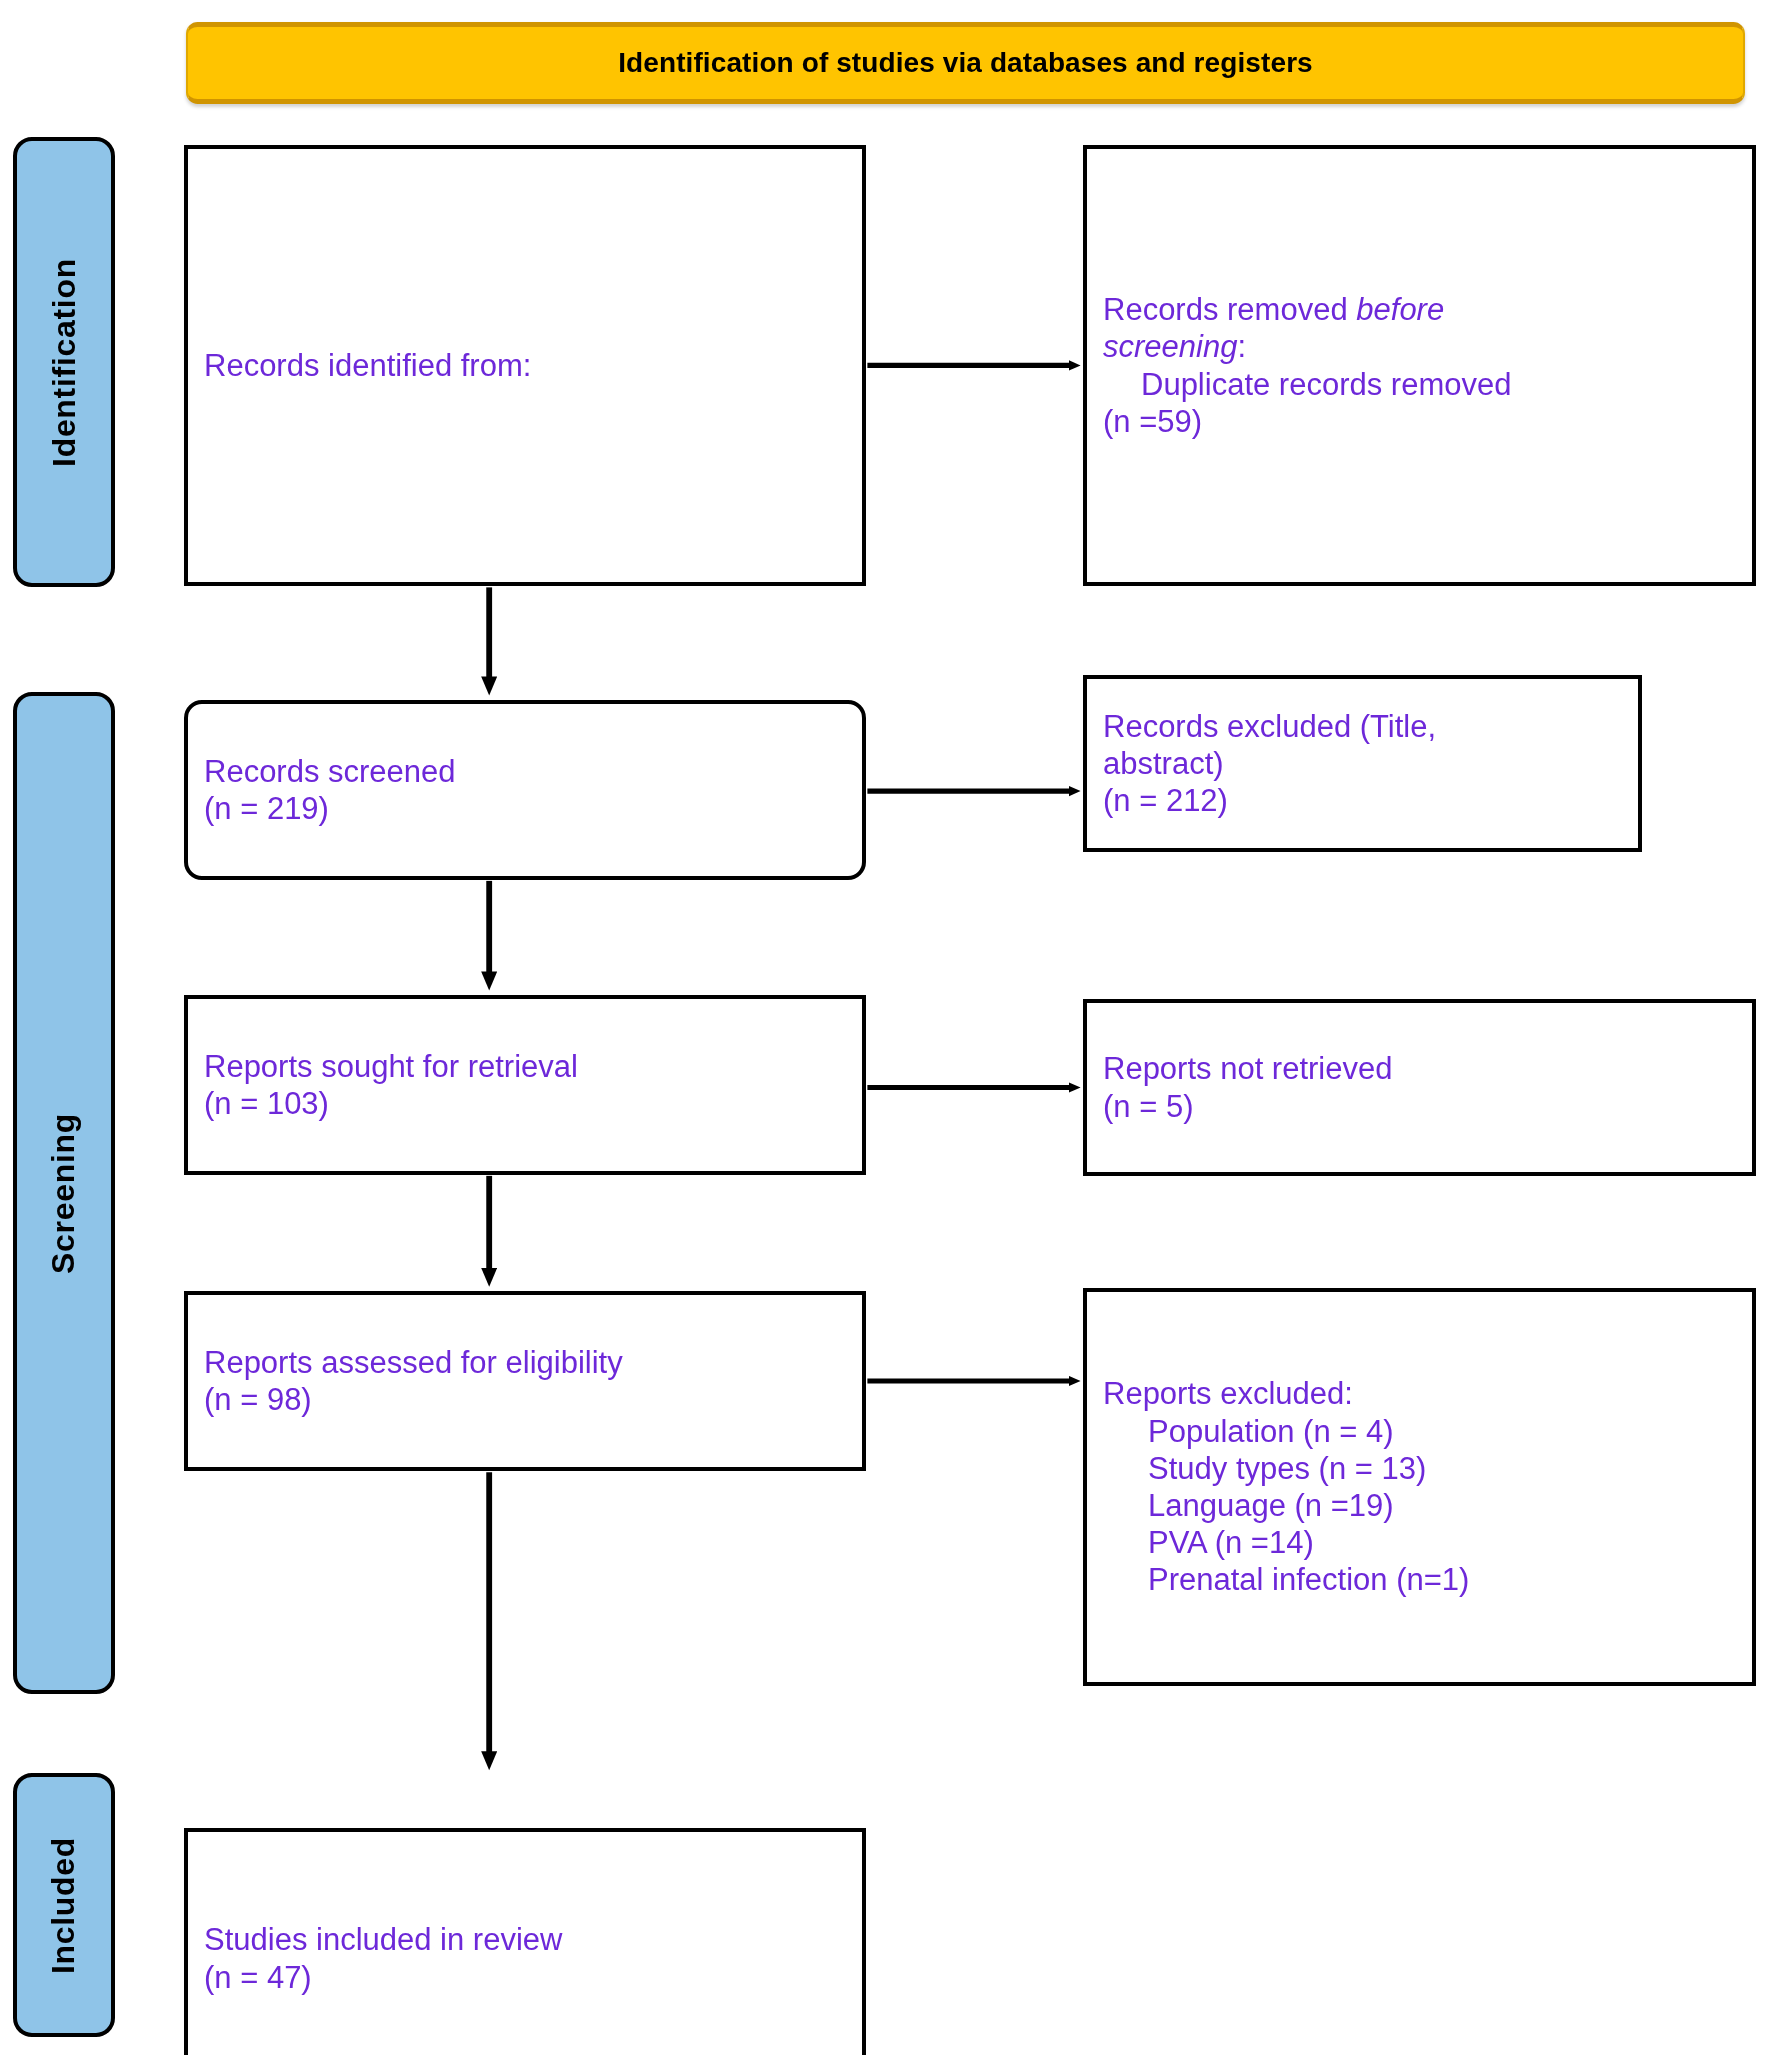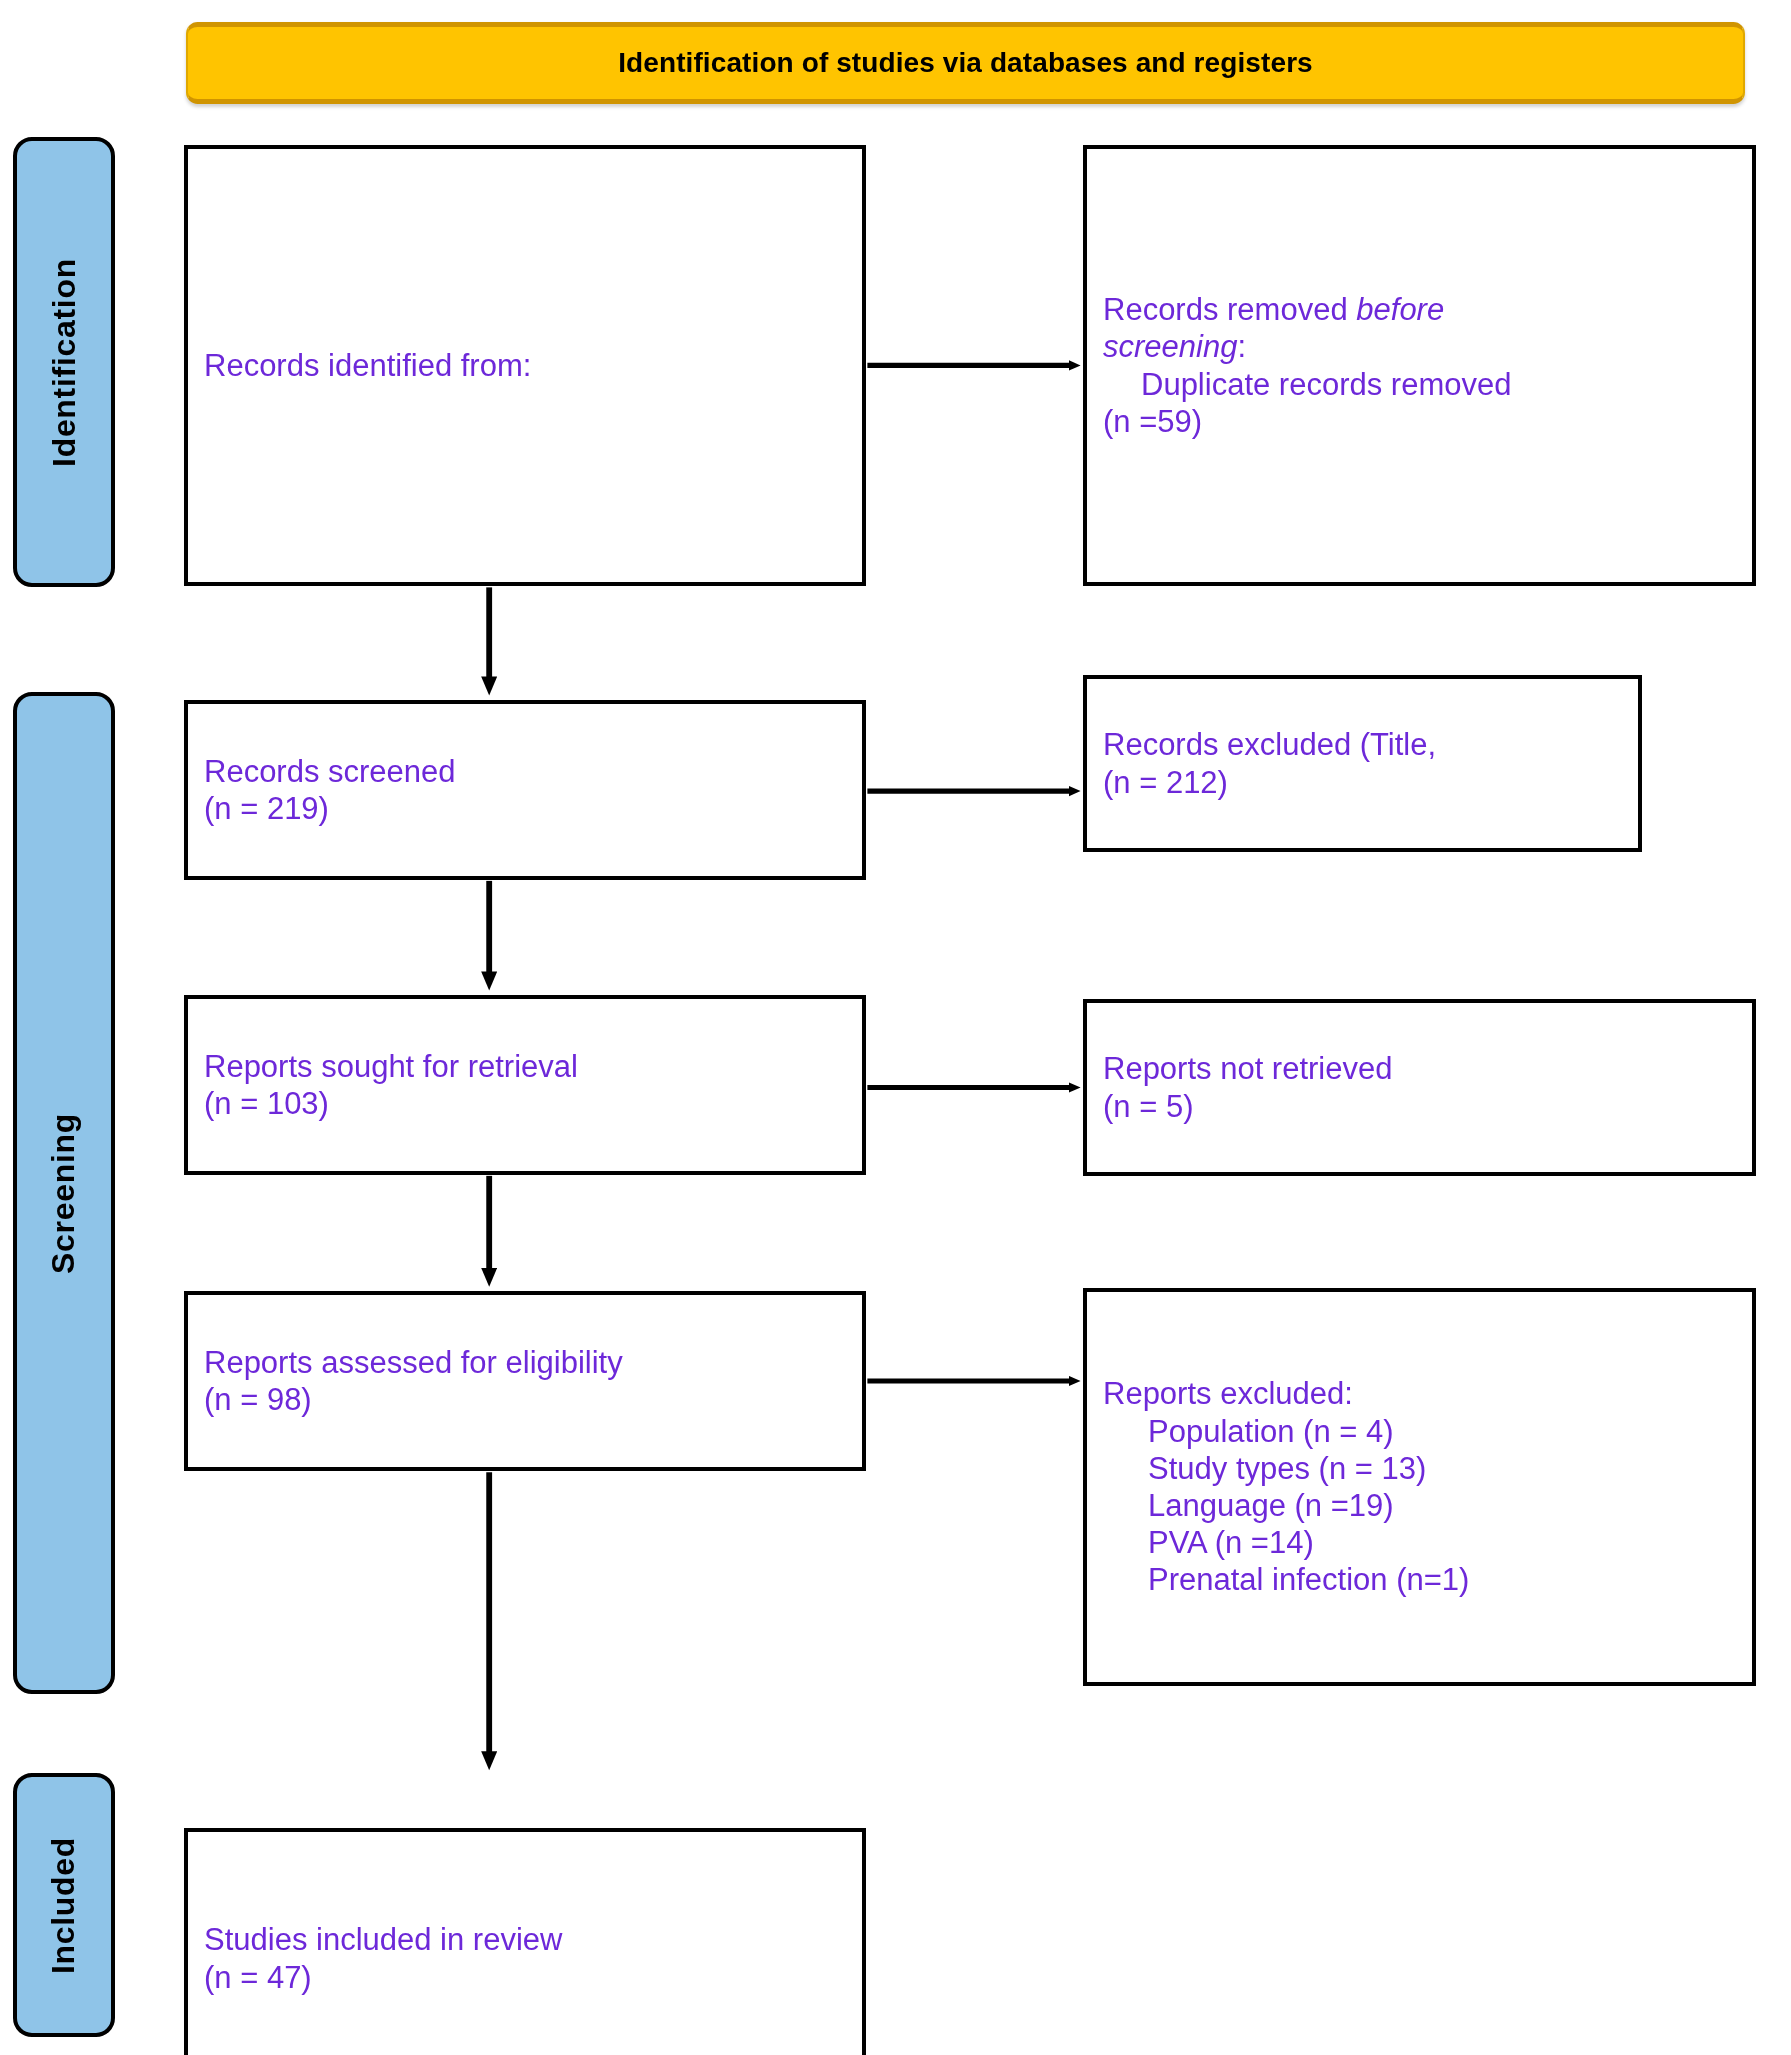--- a/index.html
+++ b/index.html
@@ -89,21 +89,21 @@
     line-height: 1.20;
     color: #6d28d9;
     white-space: pre;
   }
   .flow-box .line.indent  { padding-left: 38px; }
   .flow-box .line.indent2 { padding-left: 45px; }
   .flow-box .line em { font-style: italic; }
 
   
   #box-identified  { left: 184px;  top: 145px;  width: 682px;  height: 441px; }
-  #box-screened    { left: 184px;  top: 700px;  width: 682px;  height: 180px; }
+  #box-screened    { left: 184px;  top: 700px;  width: 682px;  height: 180px; border-radius: 18px; }
   #box-sought      { left: 184px;  top: 995px; width: 682px;  height: 180px; }
   #box-assessed    { left: 184px;  top: 1291px; width: 682px;  height: 180px; }
   #box-included    { left: 184px;  top: 1828px; width: 682px;  height: 261px; }
 
   
   #box-removed     { left: 1083px; top: 145px;  width: 673px;  height: 441px; }
   #box-excluded-ta { left: 1083px; top: 675px;  width: 559px;  height: 177px; }
   #box-notretr     { left: 1083px; top: 999px; width: 673px;  height: 177px; }
   #box-rep-excl    { left: 1083px; top: 1288px; width: 673px;  height: 398px; }
 
@@ -144,20 +144,21 @@
     <div class="line">(n =59)</div>
   </div>
 
   <div class="flow-box" id="box-screened">
     <div class="line">Records screened</div>
     <div class="line">(n = 219)</div>
   </div>
 
   <div class="flow-box" id="box-excluded-ta">
     <div class="line">Records excluded (Title,</div>
+    <div class="line">abstract)</div>
     <div class="line">(n = 212)</div>
   </div>
 
   <div class="flow-box" id="box-sought">
     <div class="line">Reports sought for retrieval</div>
     <div class="line">(n = 103)</div>
   </div>
 
   <div class="flow-box" id="box-notretr">
     <div class="line">Reports not retrieved</div>

